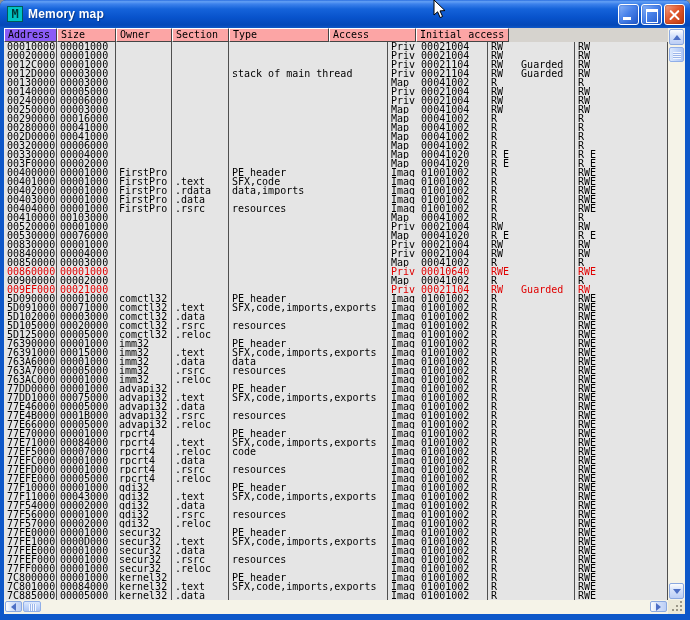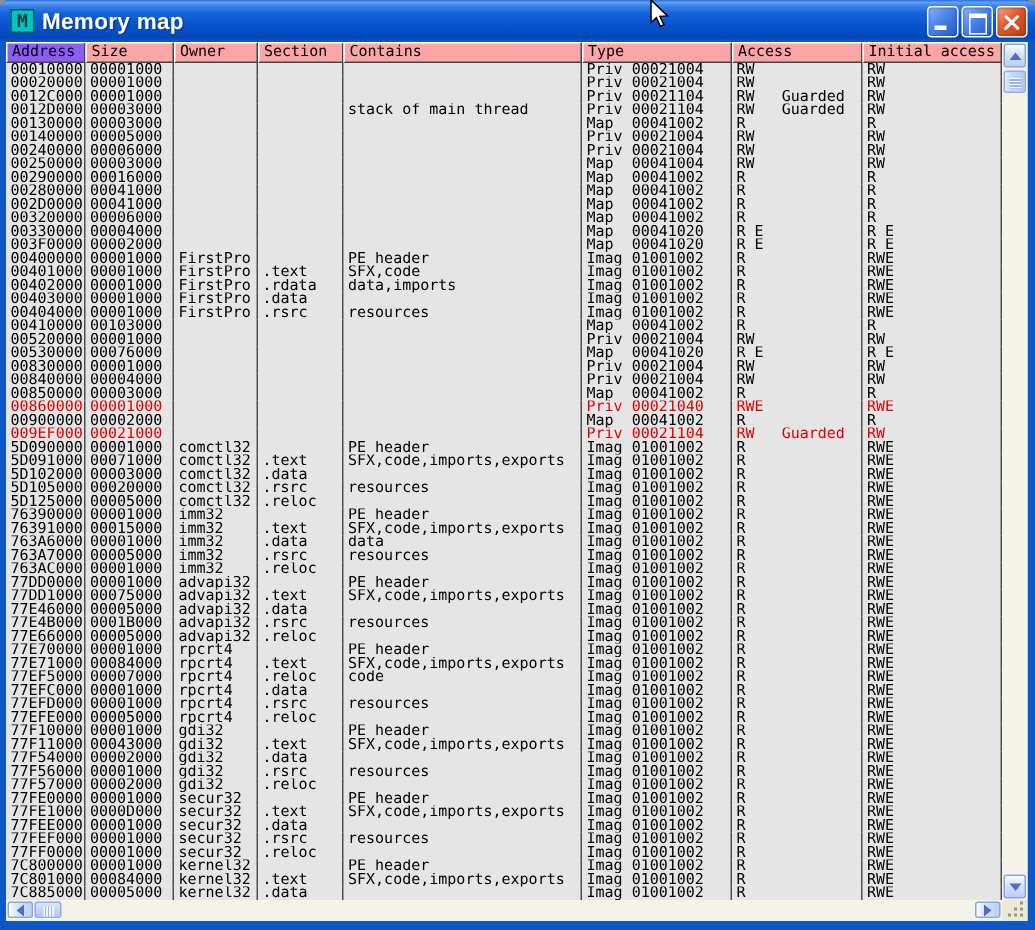--- a/index.html
+++ b/index.html
@@ -15,21 +15,21 @@
     background:linear-gradient(180deg,#2a6ee0 0%,#63a0f4 6%,#3d82ec 14%,#1563da 32%,#0853cc 62%,#0448b8 90%,#1159c8 100%);
     border-radius:6px 6px 0 0;
     display:flex;align-items:center;
   }
   .win-icon{
     width:16px;height:16px;margin:0 5px 0 7px;
     background:#00c4c4;border:1px solid #005a5a;
     color:#003a3a;font:bold 12px/14px "DejaVu Sans Mono",monospace;text-align:center;
   }
   .win-title{
-    color:#ffffff;font-family:"Liberation Sans",sans-serif;font-size:15px;font-weight:bold;
+    color:#ffffff;font-family:"Liberation Sans",sans-serif;font-size:12px;font-weight:bold;
     text-shadow:1px 1px 1px #0a3a8c;letter-spacing:.2px;
   }
   .tb-buttons{position:absolute;right:5px;top:4px;display:flex;gap:2px;}
   .tb-btn{
     width:21px;height:21px;border-radius:3px;border:1px solid #fff;position:relative;
     background:linear-gradient(135deg,#8db6f8 0%,#4a83ea 45%,#2057c8 100%);
     box-shadow:inset 0 0 2px #1b4fb8;cursor:default;
   }
   .tb-btn.close{background:linear-gradient(135deg,#f5a68a 0%,#e1592e 45%,#bd3a10 100%);box-shadow:inset 0 0 2px #8c2200;}
   .tb-btn.min::after{content:"";position:absolute;left:4px;bottom:4px;width:8px;height:3px;background:#fff;}
@@ -113,21 +113,20 @@
   </div>
 
   <div class="client">
 
     <div class="content">
       <div class="hdr-row">
         <div class="hdr c0 active">Address</div>
         <div class="hdr c1">Size</div>
         <div class="hdr c2">Owner</div>
         <div class="hdr c3">Section</div>
-        <div class="hdr c4">Contains</div>
         <div class="hdr c5">Type</div>
         <div class="hdr c6">Access</div>
         <div class="hdr c7">Initial access</div>
       </div>
       <div class="tbody">
           <div class="row">
             <div class="cell c0">00010000</div>
             <div class="cell c1">00001000</div>
             <div class="cell c2"></div>
             <div class="cell c3"></div>
@@ -375,21 +374,21 @@
             <div class="cell c5">Map  00041002</div>
             <div class="cell c6">R</div>
             <div class="cell c7">R</div>
           </div>
           <div class="row red">
             <div class="cell c0">00860000</div>
             <div class="cell c1">00001000</div>
             <div class="cell c2"></div>
             <div class="cell c3"></div>
             <div class="cell c4"></div>
-            <div class="cell c5">Priv 00021040</div>
+            <div class="cell c5">Priv 00010640</div>
             <div class="cell c6">RWE</div>
             <div class="cell c7">RWE</div>
           </div>
           <div class="row">
             <div class="cell c0">00900000</div>
             <div class="cell c1">00002000</div>
             <div class="cell c2"></div>
             <div class="cell c3"></div>
             <div class="cell c4"></div>
             <div class="cell c5">Map  00041002</div>

